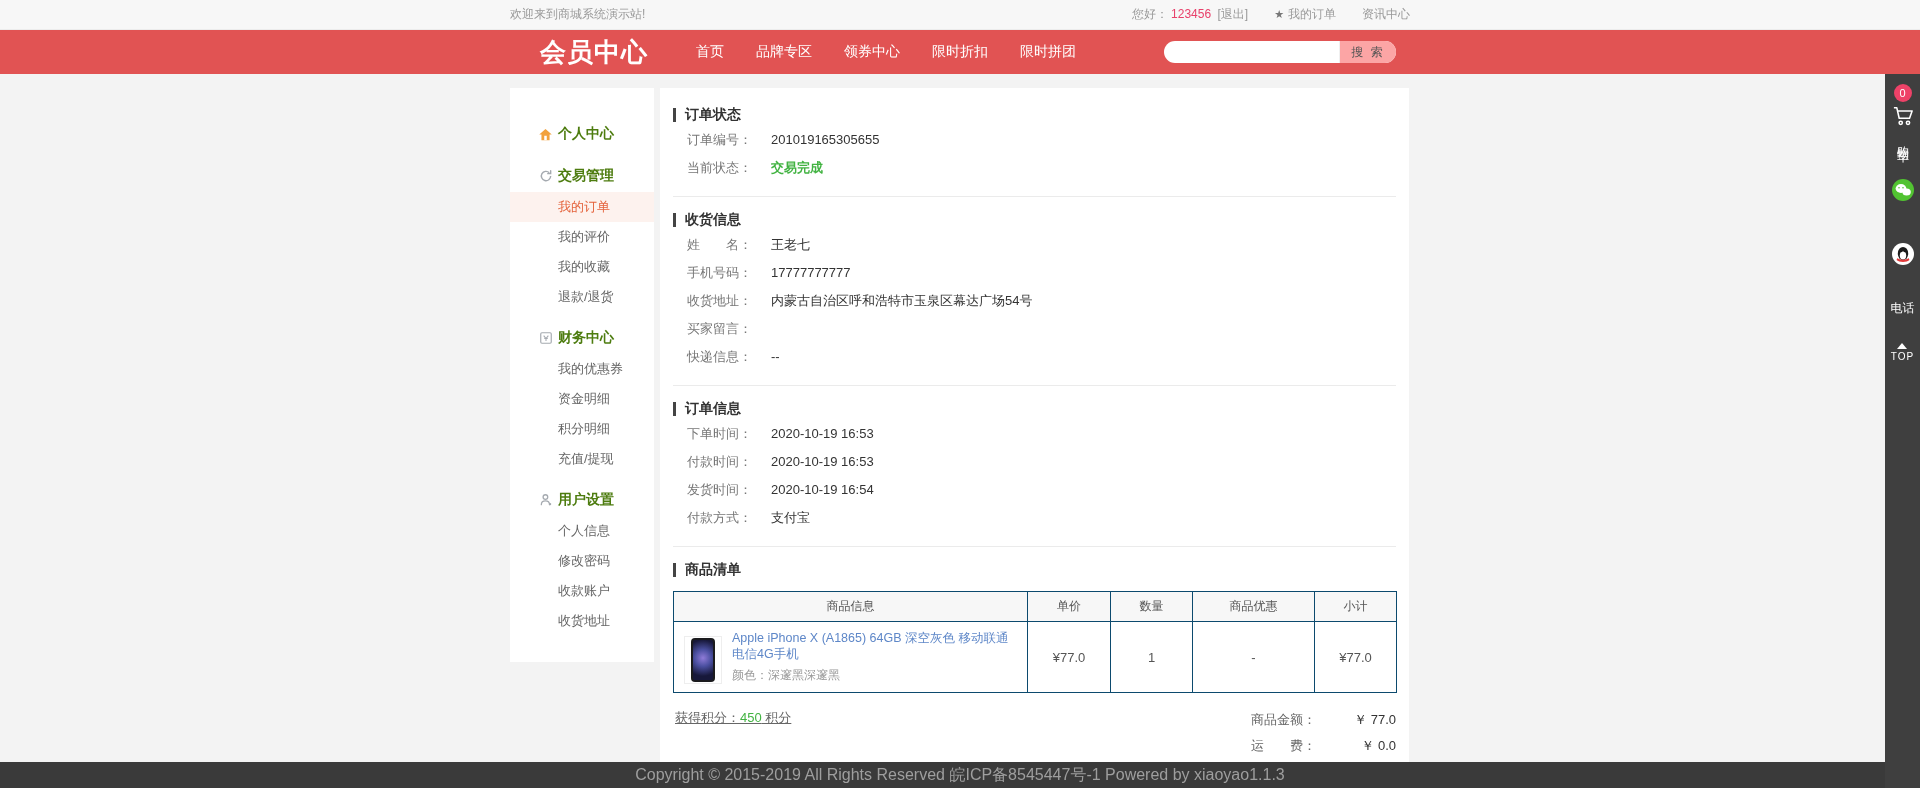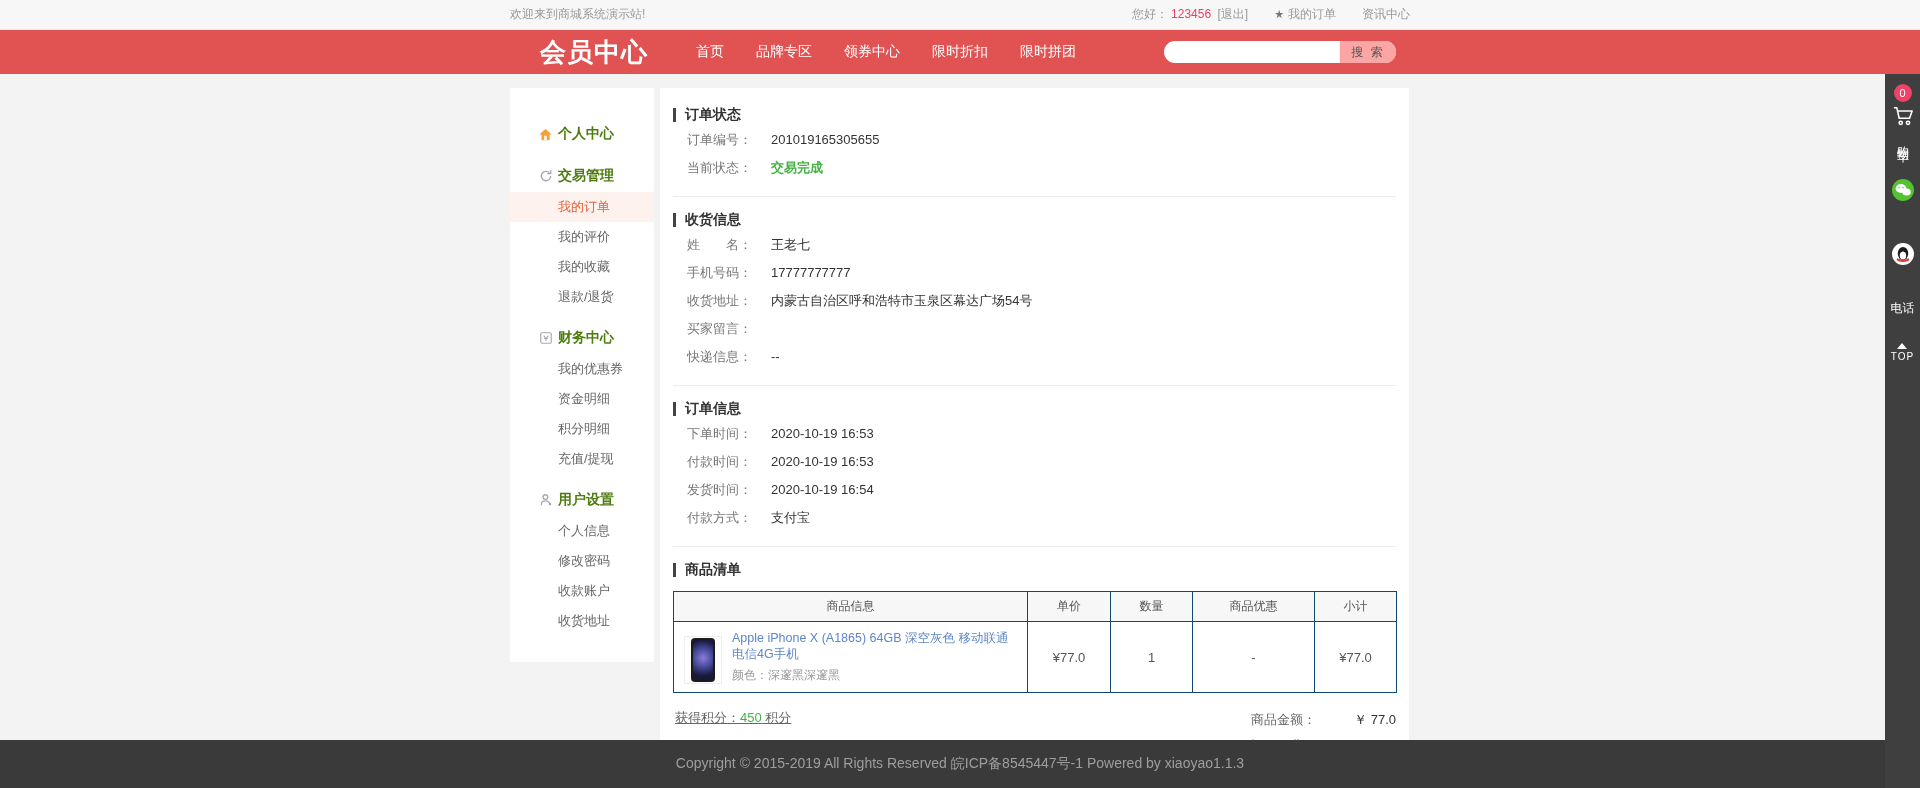--- a/index.html
+++ b/index.html
@@ -62,21 +62,21 @@
   .summary { display:flex; margin-top:14px; font-size:13px; }
   .points { color:#666; line-height:22px; padding-left:2px;text-decoration:underline; }
   .points .pts { color:#42b342; }
   .totals { margin-left:auto; text-align:right; }
   .t-row { display:flex; justify-content:flex-end; line-height:26px; }
   .t-row .tl { color:#666; margin-right:18px; }
   .t-row .tv { min-width:62px; text-align:right; color:#333; }
   .t-row .tv.red { color:#e60012; font-weight:bold; font-size:15px; }
 
   
-  .footer { position:absolute; left:0; bottom:0; width:1920px; height:48px; background:#3a3a3a; display:flex; align-items:center; justify-content:center; font-size:14px; color:#9e9e9e; }
+  .footer { position:absolute; left:0; bottom:0; width:1920px; height:26px; background:#3a3a3a; display:flex; align-items:center; justify-content:center; font-size:16px; color:#9e9e9e; }
 
   
   .floatbar { position:absolute; right:0; top:74px; bottom:0; width:35px; background:#3f3f3f; display:flex; flex-direction:column; align-items:center; z-index:5; }
   .badge { margin-top:10px; width:18px; height:18px; border-radius:50%; background:#ee4268; color:#fff; font-size:11px; display:flex; align-items:center; justify-content:center; }
   .cart-wrap { margin-top:4px; cursor:pointer; display:flex; flex-direction:column; align-items:center; }
   .vtext { color:#fff; font-size:12px; line-height:17px; margin-top:6px; writing-mode:vertical-rl; letter-spacing:2px; }
   .rail-icon { margin-top:36px; cursor:pointer; }
   .rail-label { color:#fff; font-size:12px; margin-top:30px; cursor:pointer; }
   .top-btn { margin-top:26px; display:flex; flex-direction:column; align-items:center; cursor:pointer; }
   .top-tri { width:0; height:0; border-left:5px solid transparent; border-right:5px solid transparent; border-bottom:6px solid #fff; }

